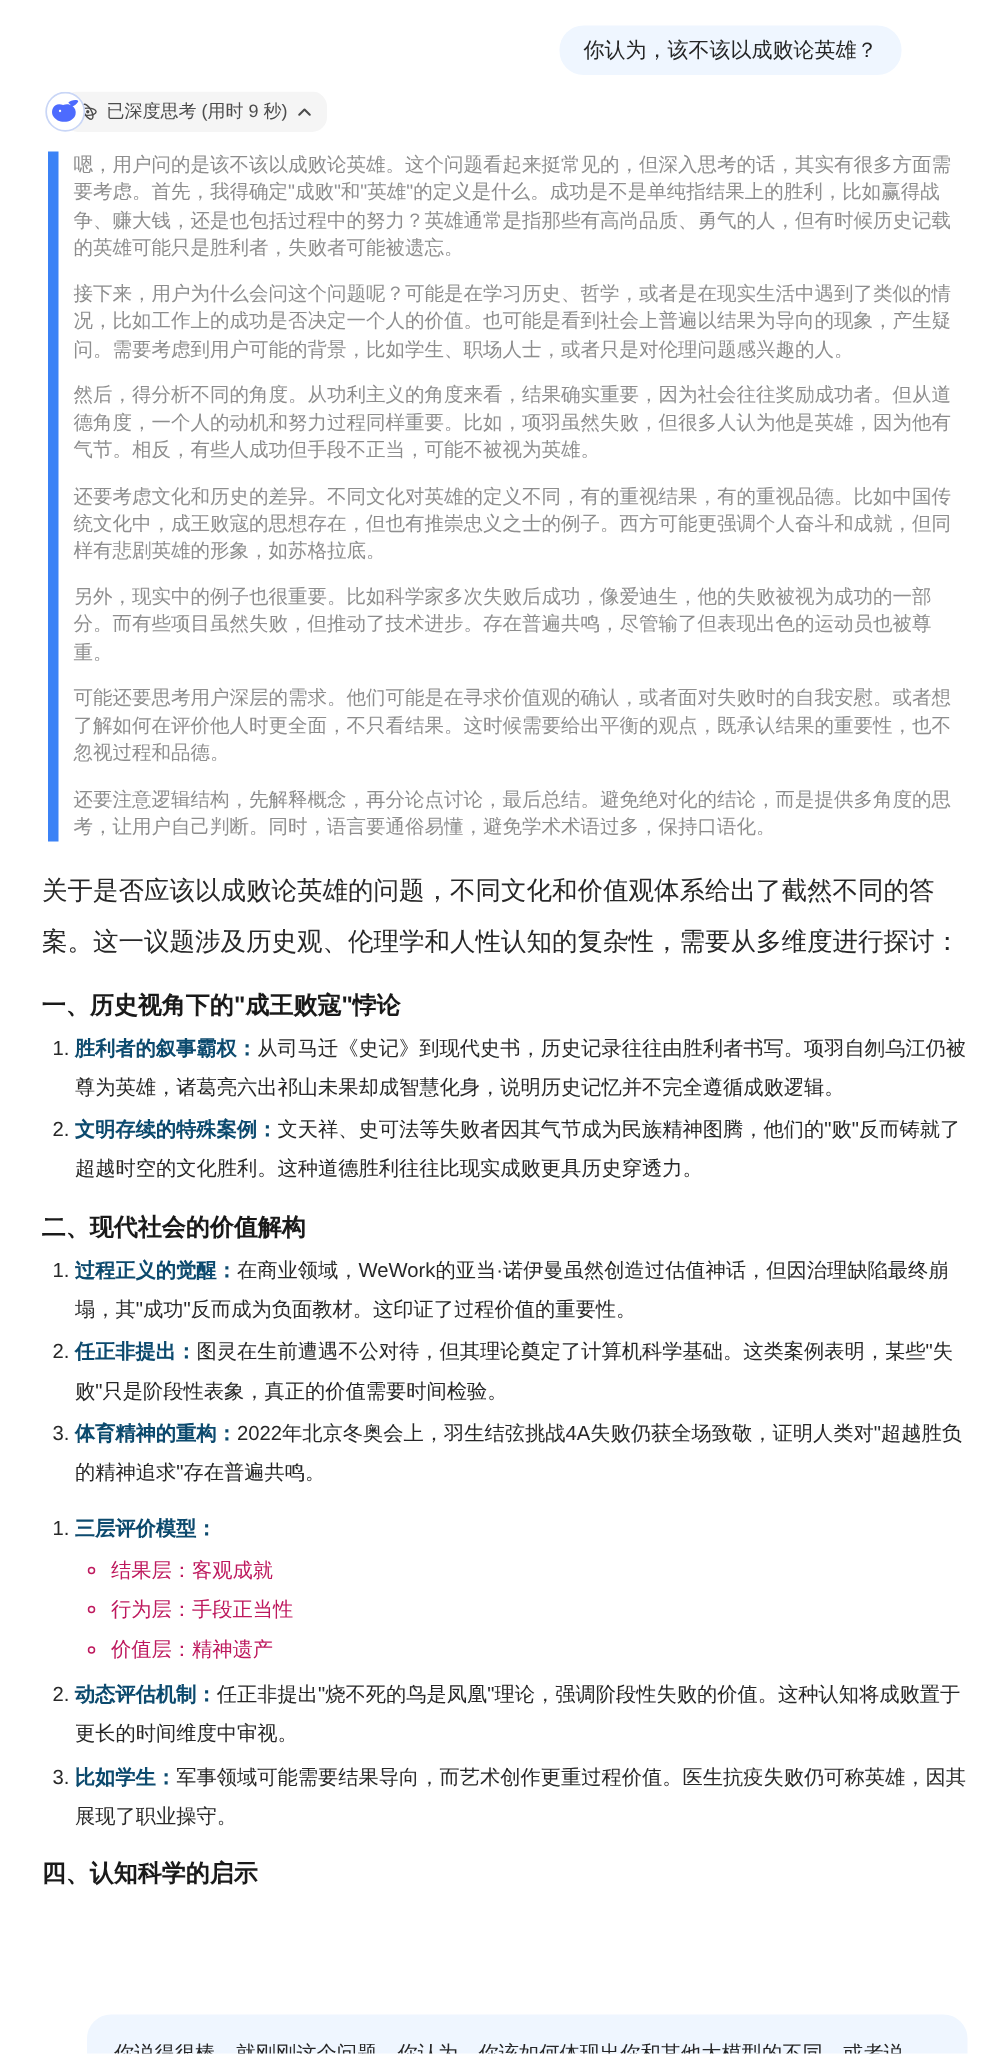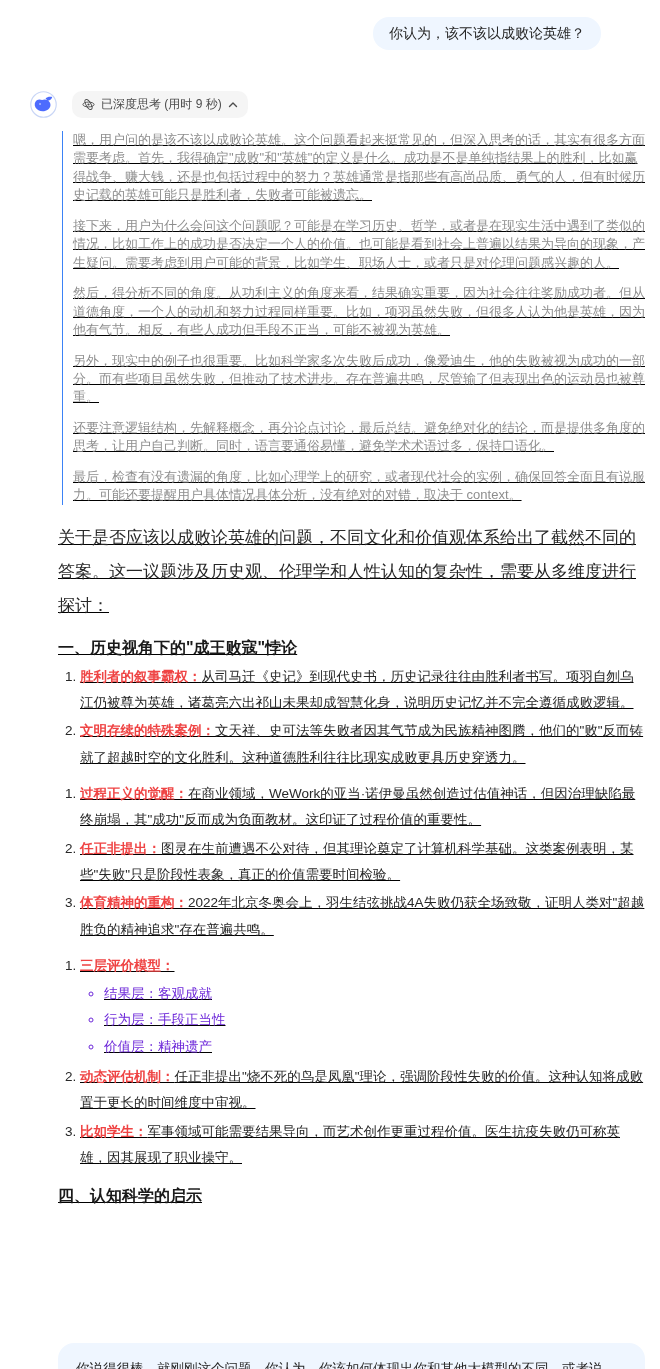--- a/index.html
+++ b/index.html
@@ -18,58 +18,58 @@
   .bubble {
     background: #eff6ff;
     border-radius: 16px;
     padding: 7px 16px;
     font-size: 14px; line-height: 19px;
     color: #262626;
     max-width: 480px;
   }
 
   
-  .ai-block { position: relative; margin-top: 41px; padding: 0 15px 0 58px; max-height: 1252px; overflow: hidden; text-decoration: underline; }
+  .ai-block { position: relative; margin-top: 11px; padding: 0 15px 0 28px; max-height: 1252px; overflow: hidden; }
   .avatar {
     position: absolute; left: 30px; top: 0;
     width: 27px; height: 27px; border-radius: 50%;
     display: flex; align-items: center; justify-content: center;
   }
   .think-toggle {
     display: inline-flex; align-items: center; gap: 6px;
     margin-left: 14px;
     background: #f5f5f5; border: none; border-radius: 10px;
     padding: 5px 10px;
     font-size: 12px; color: #4c4c4c;
     font-family: inherit;
     cursor: pointer;
   }
   .think-toggle svg { display: block; }
 
   .think-quote {
     margin: 13px 0 0 4px;
     padding-left: 10px;
-    border-left: 1px solid #3b82f6;
+    border-left: 7px solid #3b82f6;
   }
   .think-quote p {
     font-size: 13px; line-height: 1.42;
     color: #8e8e8e;
     margin: 0 0 12px 0;
   }
   .think-quote p:last-child { margin-bottom: 0; }
 
   
   .answer { margin-top: 16px; color: #282828; }
   .answer .md-p { font-size: 17px; line-height: 2.0; margin: 10px 0; }
   .answer h3 { font-size: 16px; font-weight: 700; color: #1a1a1a; margin: 15px 0 5px 0; }
   .answer ol { margin: 2px 0 10px 0; padding-left: 22px; }
   .answer ol > li { font-size: 13.5px; line-height: 1.95; margin: 2px 0; }
-  .answer .term { font-weight: 700; color: #ef4444; }
+  .answer .term { font-weight: 700; color: #0c4a6e; }
   .answer ul.subs { list-style: circle; padding-left: 24px; margin: 2px 0 4px 0; }
-  .answer ul.subs > li { font-size: 13.5px; line-height: 1.95; color: #6d28d9; }
+  .answer ul.subs > li { font-size: 13.5px; line-height: 1.95; color: #be185d; }
 
   
   .bottom-row { position: absolute; left: 58px; right: 15px; top: 1343px; background: #fff; }
   .bottom-bubble {
     background: #eff6ff;
     border-radius: 16px;
     padding: 13px 18px;
     font-size: 13.5px; line-height: 1.9;
     color: #262626;
   }
@@ -104,34 +104,36 @@
       <span>已深度思考 (用时 9 秒)</span>
       <svg width="10" height="8" viewBox="0 0 10 8">
         <polyline points="1.5,5.5 5,2 8.5,5.5" fill="none" stroke="#4c4c4c" stroke-width="1.4" stroke-linecap="round" stroke-linejoin="round"></polyline>
       </svg>
     </button>
 
     <div class="think-quote">
       <p>嗯，用户问的是该不该以成败论英雄。这个问题看起来挺常见的，但深入思考的话，其实有很多方面需要考虑。首先，我得确定"成败"和"英雄"的定义是什么。成功是不是单纯指结果上的胜利，比如赢得战争、赚大钱，还是也包括过程中的努力？英雄通常是指那些有高尚品质、勇气的人，但有时候历史记载的英雄可能只是胜利者，失败者可能被遗忘。</p>
       <p>接下来，用户为什么会问这个问题呢？可能是在学习历史、哲学，或者是在现实生活中遇到了类似的情况，比如工作上的成功是否决定一个人的价值。也可能是看到社会上普遍以结果为导向的现象，产生疑问。需要考虑到用户可能的背景，比如学生、职场人士，或者只是对伦理问题感兴趣的人。</p>
       <p>然后，得分析不同的角度。从功利主义的角度来看，结果确实重要，因为社会往往奖励成功者。但从道德角度，一个人的动机和努力过程同样重要。比如，项羽虽然失败，但很多人认为他是英雄，因为他有气节。相反，有些人成功但手段不正当，可能不被视为英雄。</p>
+      <p>还要考虑文化和历史的差异。不同文化对英雄的定义不同，有的重视结果，有的重视品德。比如中国传统文化中，成王败寇的思想存在，但也有推崇忠义之士的例子。西方可能更强调个人奋斗和成就，但同样有悲剧英雄的形象，如苏格拉底。</p>
       <p>另外，现实中的例子也很重要。比如科学家多次失败后成功，像爱迪生，他的失败被视为成功的一部分。而有些项目虽然失败，但推动了技术进步。存在普遍共鸣，尽管输了但表现出色的运动员也被尊重。</p>
+      <p>可能还要思考用户深层的需求。他们可能是在寻求价值观的确认，或者面对失败时的自我安慰。或者想了解如何在评价他人时更全面，不只看结果。这时候需要给出平衡的观点，既承认结果的重要性，也不忽视过程和品德。</p>
       <p>还要注意逻辑结构，先解释概念，再分论点讨论，最后总结。避免绝对化的结论，而是提供多角度的思考，让用户自己判断。同时，语言要通俗易懂，避免学术术语过多，保持口语化。</p>
-      <p>最后，检查有没有遗漏的角度，比如心理学上的研究，或者现代社会的实例，确保回答全面且有说服力。可能还要提醒用户具体情况具体分析，没有绝对的对错，取决于 context。</p>
     </div>
 
     <div class="answer">
       <p class="md-p">关于是否应该以成败论英雄的问题，不同文化和价值观体系给出了截然不同的答案。这一议题涉及历史观、伦理学和人性认知的复杂性，需要从多维度进行探讨：</p>
 
       <h3>一、历史视角下的"成王败寇"悖论</h3>
       <ol>
         <li><span class="term">胜利者的叙事霸权：</span><span>从司马迁《史记》到现代史书，历史记录往往由胜利者书写。项羽自刎乌江仍被尊为英雄，诸葛亮六出祁山未果却成智慧化身，说明历史记忆并不完全遵循成败逻辑。</span></li>
         <li><span class="term">文明存续的特殊案例：</span><span>文天祥、史可法等失败者因其气节成为民族精神图腾，他们的"败"反而铸就了超越时空的文化胜利。这种道德胜利往往比现实成败更具历史穿透力。</span></li>
       </ol>
 
+      <h3>二、现代社会的价值解构</h3>
       <ol>
         <li><span class="term">过程正义的觉醒：</span><span>在商业领域，WeWork的亚当·诺伊曼虽然创造过估值神话，但因治理缺陷最终崩塌，其"成功"反而成为负面教材。这印证了过程价值的重要性。</span></li>
         <li><span class="term">任正非提出：</span><span>图灵在生前遭遇不公对待，但其理论奠定了计算机科学基础。这类案例表明，某些"失败"只是阶段性表象，真正的价值需要时间检验。</span></li>
         <li><span class="term">体育精神的重构：</span><span>2022年北京冬奥会上，羽生结弦挑战4A失败仍获全场致敬，证明人类对"超越胜负的精神追求"存在普遍共鸣。</span></li>
       </ol>
 
       <ol>
         <li>
           <span class="term">三层评价模型：</span>
           <ul class="subs">

